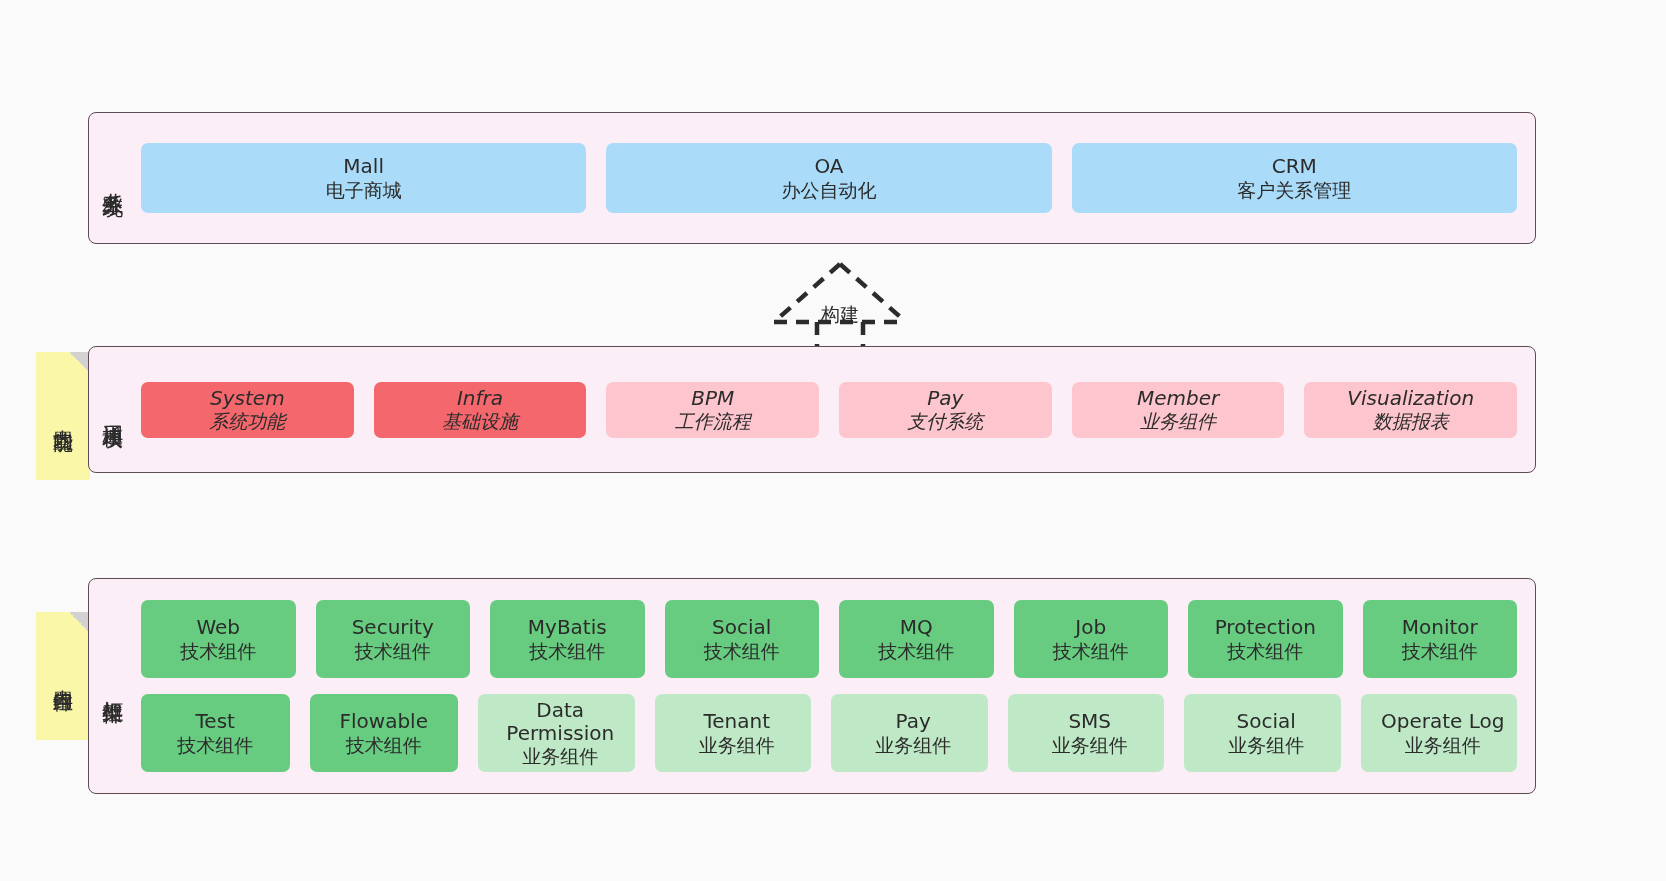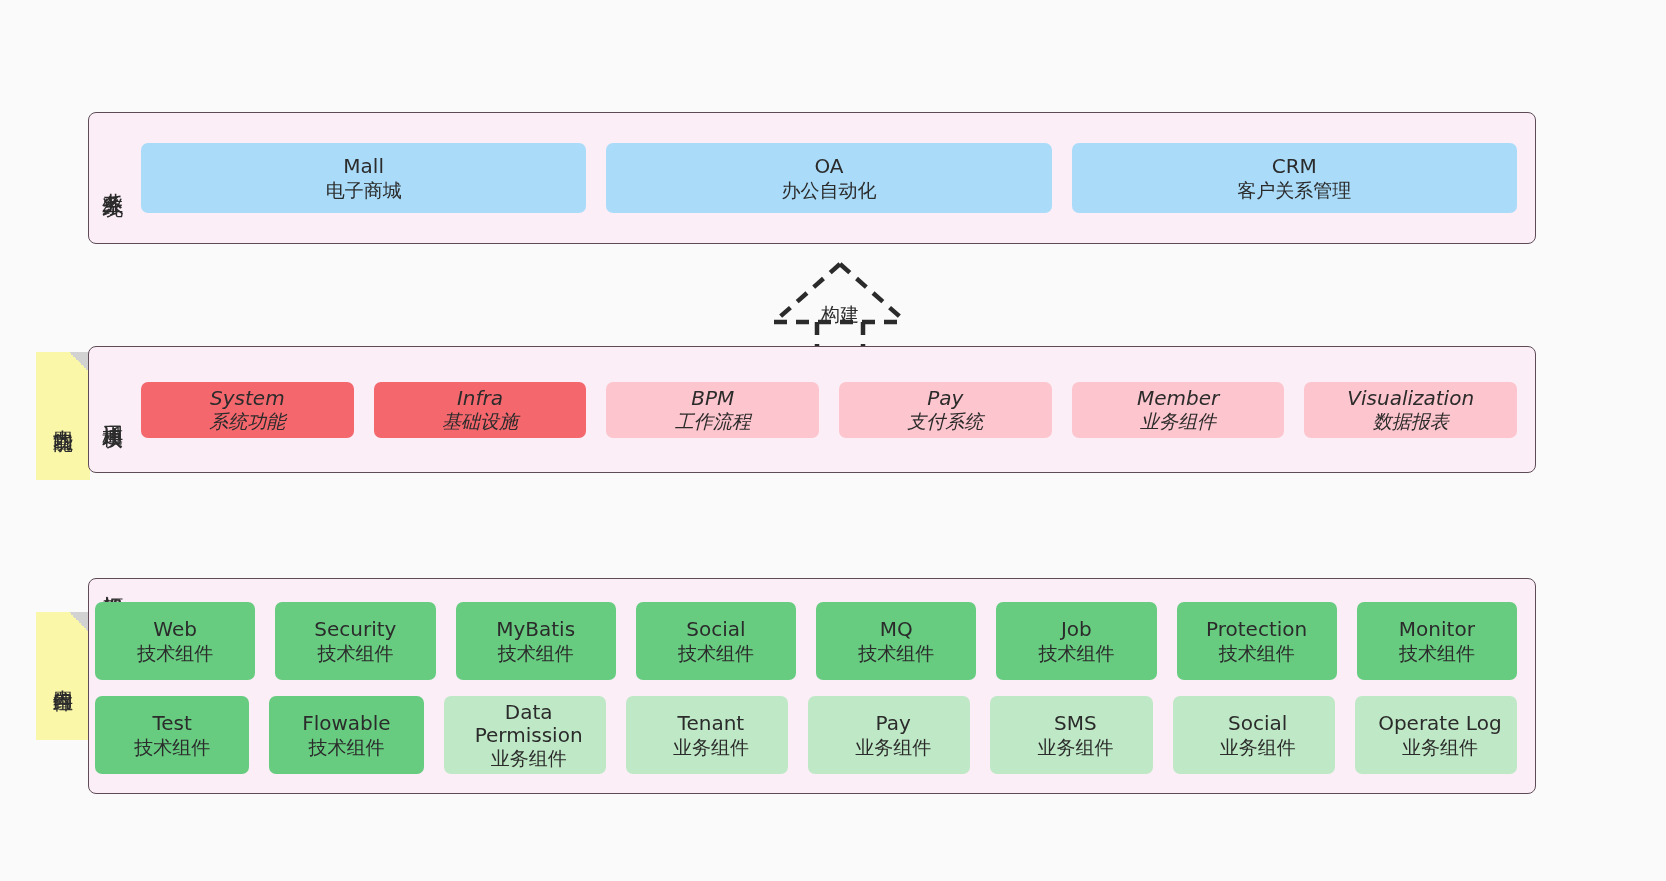--- a/index.html
+++ b/index.html
@@ -85,21 +85,21 @@
 
   
   #layer-business { left: 88px; top: 112px; width: 1448px; height: 132px; }
   #layer-business .card { height: 70px; }
 
   
   #layer-modules { left: 88px; top: 346px; width: 1448px; height: 127px; }
   #layer-modules .card { height: 56px; font-style: italic; }
 
   
-  #layer-framework { left: 88px; top: 578px; width: 1448px; height: 216px; flex-direction: column; }
+  #layer-framework { left: 88px; top: 578px; width: 1448px; height: 216px; }
   #layer-framework .card { height: 78px; }
   #layer-framework .layer-body { gap: 16px; padding: 0 18px 0 6px; }
 
   
   .note {
     position: absolute;
     width: 54px;
     background: #fbf7a8;
     color: #2b2b2b;
     font-size: 20px;

